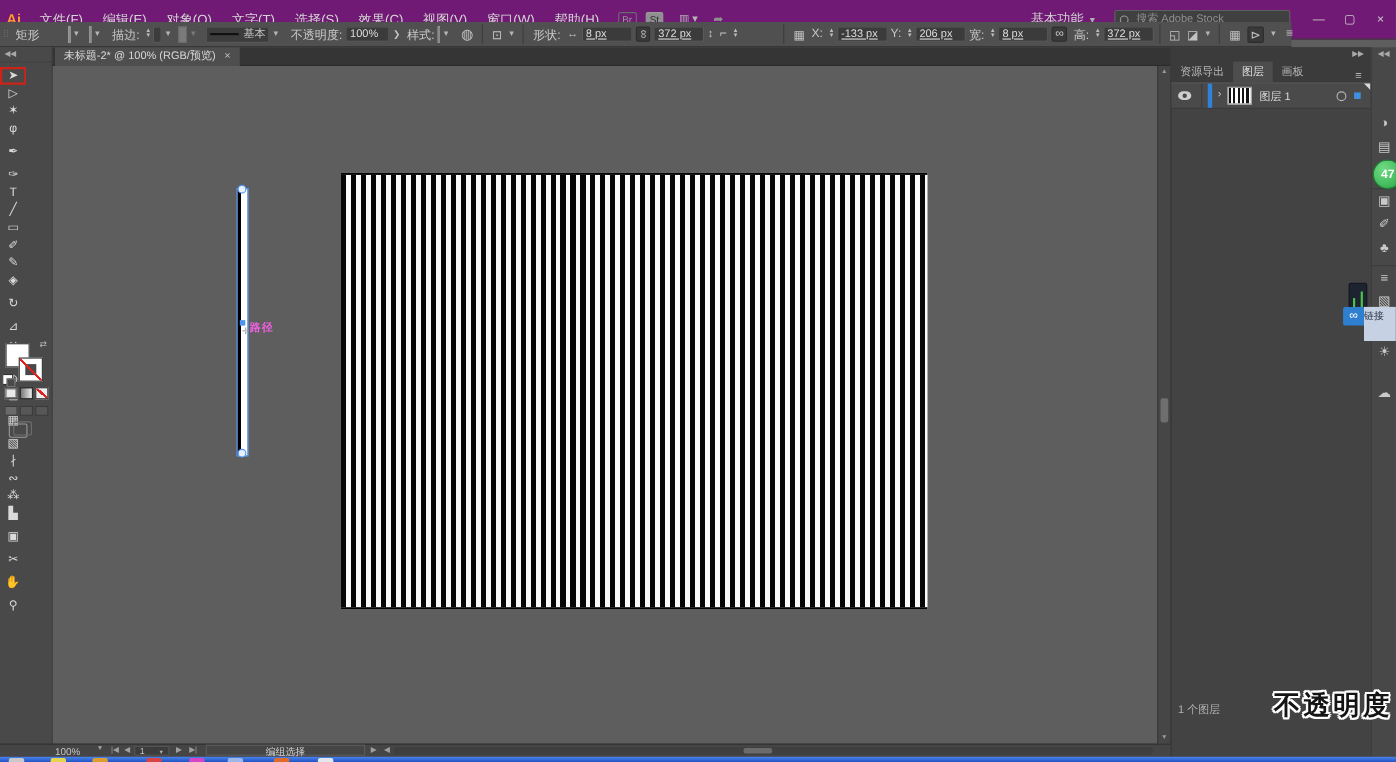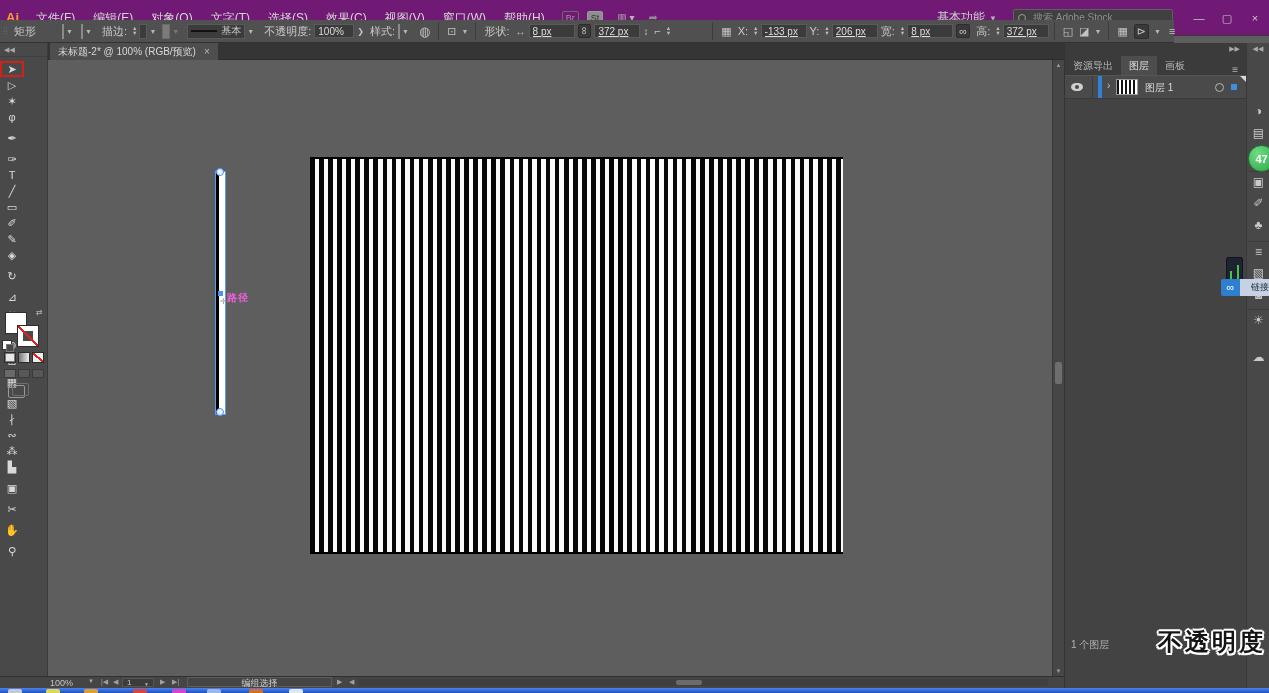--- a/index.html
+++ b/index.html
@@ -146,21 +146,21 @@
   #badge47{position:absolute;left:1248px;top:145px;width:27px;height:27px;border-radius:50%;
            background:radial-gradient(circle at 35% 30%,#6fdb84,#2ba847);border:1px solid #1e7f33;
            color:#fff;font-size:11px;font-weight:bold;text-align:center;line-height:27px;z-index:60;box-sizing:border-box;}
   #bars-widget{position:absolute;left:1226px;top:257px;width:17px;height:37px;background:#1d2430;
                border:1px solid #0f1420;border-radius:2px;z-index:40;display:flex;align-items:flex-end;
                gap:2px;padding:2px 3px;box-sizing:border-box;}
   #bars-widget span{width:3px;display:block;}
   #links-flyout{position:absolute;left:1221px;top:279px;height:17px;display:flex;z-index:50;}
   #links-tile{width:19px;height:17px;background:#2f7fd0;border-radius:2px 0 0 2px;color:#fff;
               font-size:11px;text-align:center;line-height:16px;}
-  #links-label{width:29px;height:17px;background:#c6d2e4;color:#1d2a3a;font-size:9px;text-align:right;line-height:17px;}
+  #links-label{width:29px;height:31px;background:#c6d2e4;color:#1d2a3a;font-size:9px;text-align:left;line-height:17px;}
 
   
   #statusbar{position:absolute;left:0;top:676px;width:1064px;height:12px;background:#454545;
              border-top:1px solid #303030;box-sizing:border-box;font-size:9px;color:#c5c5c5;}
   #sb-zoom{position:absolute;left:50px;top:1px;}
   #sb-zoom-caret{position:absolute;left:88px;top:1px;font-size:6px;color:#a5a5a5;}
   .sb-nav{position:absolute;top:1px;font-size:7px;color:#9f9f9f;}
   #sb-box{position:absolute;left:122px;top:1px;width:32px;height:9px;background:#3c3c3c;border:1px solid #555;
           box-sizing:border-box;line-height:8px;padding-left:4px;font-size:8px;}
   #sb-box .caret{position:absolute;right:2px;top:1px;font-size:5px;}

